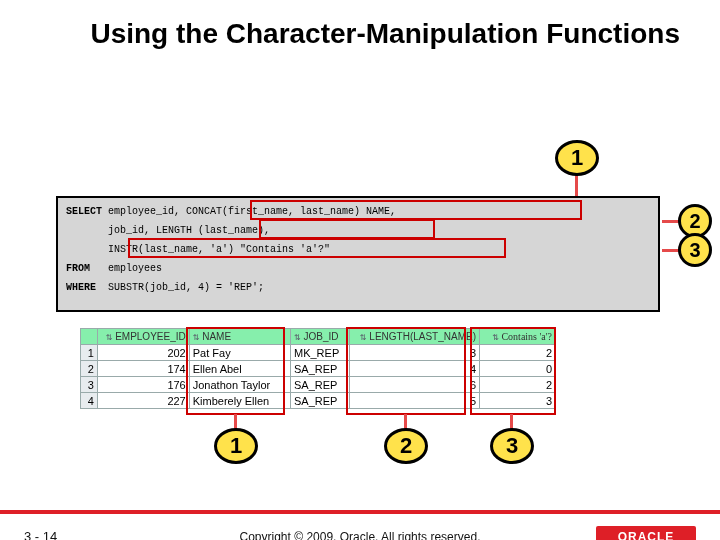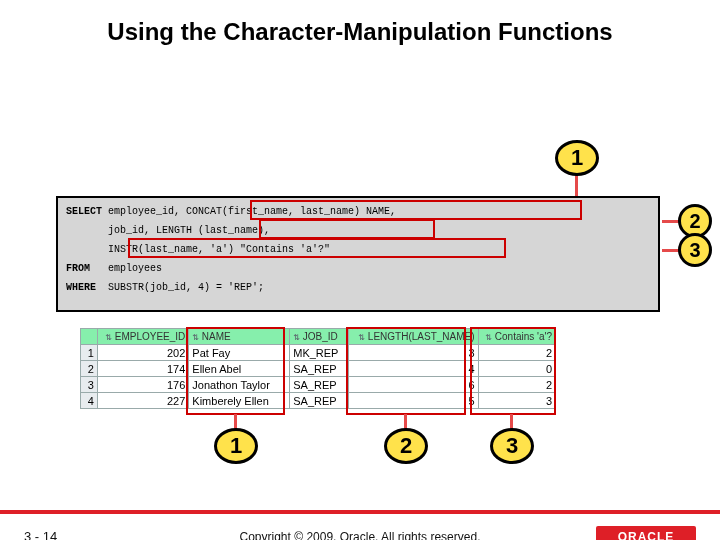--- a/index.html
+++ b/index.html
@@ -11,23 +11,23 @@
     background: #fff;
     position: relative;
     overflow: hidden;
   }
   .slide {
     width: 720px;
     height: 540px;
     position: relative;
   }
   h1.title {
-    font-size: 24px;
+    font-size: 28px;
     font-weight: bold;
-    text-align: center;
+    text-align: right;
     margin: 18px 40px 0 40px;
     color: #000;
   }
   .codebox {
     position: absolute;
     left: 56px;
     top: 178px;
     width: 604px;
     height: 116px;
     background: #d6d6d6;
@@ -173,21 +173,21 @@
 <div class="callout" style="left:678px; top:215px;">3</div>
 
 <table class="results">
   <thead>
     <tr>
       <th class="rownum" style="width:16px;"></th>
       <th class="num" style="width:82px;"><span class="sortglyph">⇅</span> <span>EMPLOYEE_ID</span></th>
       <th style="width:96px;margin-top:8px;"><span class="sortglyph">⇅</span> <span>NAME</span></th>
       <th style="width:56px;margin-left:16px;"><span class="sortglyph">⇅</span> <span>JOB_ID</span></th>
       <th class="num" style="width:118px;"><span class="sortglyph">⇅</span> <span>LENGTH(LAST_NAME)</span></th>
-      <th class="num" style="width:72px;"><span class="sortglyph">⇅</span> <span>Contains 'a'?</span></th>
+      <th class="num" style="width:72px;font-family:Liberation Serif, serif;"><span class="sortglyph">⇅</span> <span>Contains 'a'?</span></th>
     </tr>
   </thead>
   <tbody>
     <tr>
       <td class="rownum">1</td>
       <td class="num">202</td>
       <td>Pat Fay</td>
       <td>MK_REP</td>
       <td class="num">3</td>
       <td class="num">2</td>

